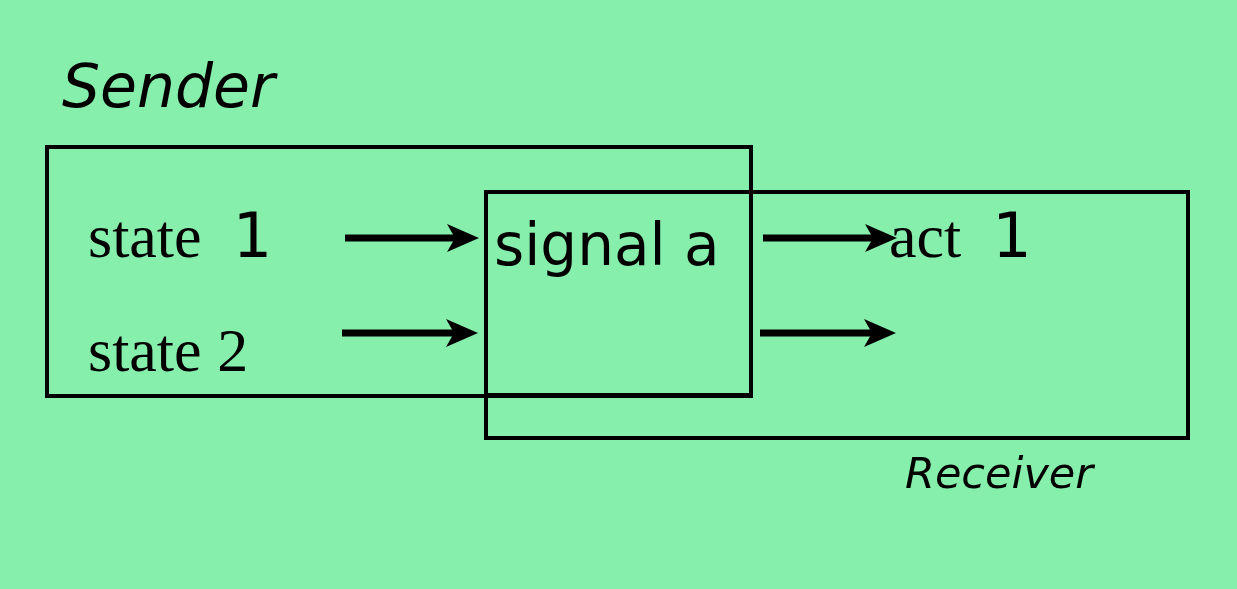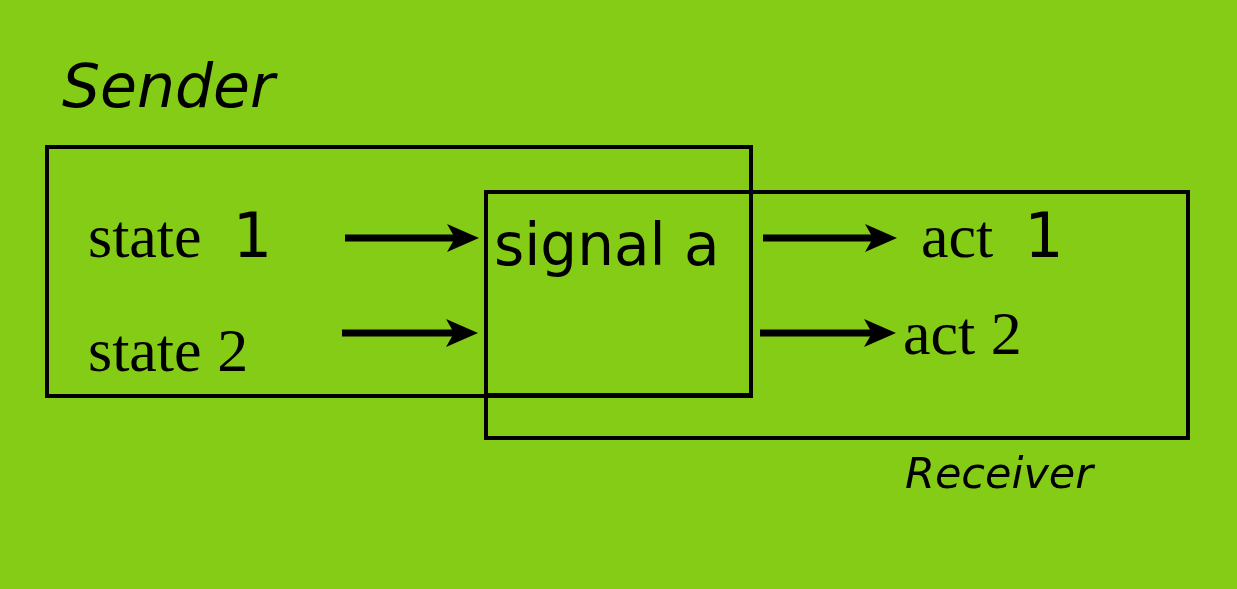--- a/index.html
+++ b/index.html
@@ -5,21 +5,21 @@
 <style>
   html, body {
     margin: 0;
     padding: 0;
     background: #ffffff;
   }
   #canvas {
     position: relative;
     width: 1237px;
     height: 589px;
-    background: #84cc16;
+    background: #86efac;
     overflow: hidden;
     font-family: "Liberation Serif", "DejaVu Serif", serif;
     text-decoration: underline;
     -webkit-font-smoothing: antialiased;
   }
 
   
   .box {
     position: absolute;
     border: 4px solid #000000;
@@ -64,21 +64,21 @@
   
   .bar-one {
     font-family: "DejaVu Sans", "Liberation Sans", sans-serif;
     font-weight: 400;
   }
 
   #state-1  { left: 88px;  top: 205px; }
   #state-2  { left: 88px;  top: 319px; }
   #signal-a { left: 494px; top: 204px; }
   #signal-b { left: 494px; top: 301px; }
-  #act-1    { left: 921px; top: 205px; }
+  #act-1    { left: 889px; top: 205px; }
   #act-2    { left: 903px; top: 302px; }
 
   
   .arrow {
     position: absolute;
     z-index: 5;
     overflow: visible;
   }
   #arrow-state1-signala { left: 343px; top: 222px; }
   #arrow-state2-signalb { left: 340px; top: 317px; }
@@ -131,15 +131,14 @@
   </div>
 
 
   <div class="arrow" id="arrow-signalb-act2">
     <svg width="142" height="32" viewBox="0 0 142 32" aria-hidden="true">
       <line x1="2" y1="16" x2="114" y2="16" stroke="#000000" stroke-width="7"></line>
       <polygon points="106,2 138,16 106,30 114,16" fill="#000000"></polygon>
     </svg>
   </div>
 
-  <div class="cell serif-cell" id="act-2"><span>act</span><span>&nbsp;</span><span>2</span></div>
 
 </div>
 
 </body></html>

